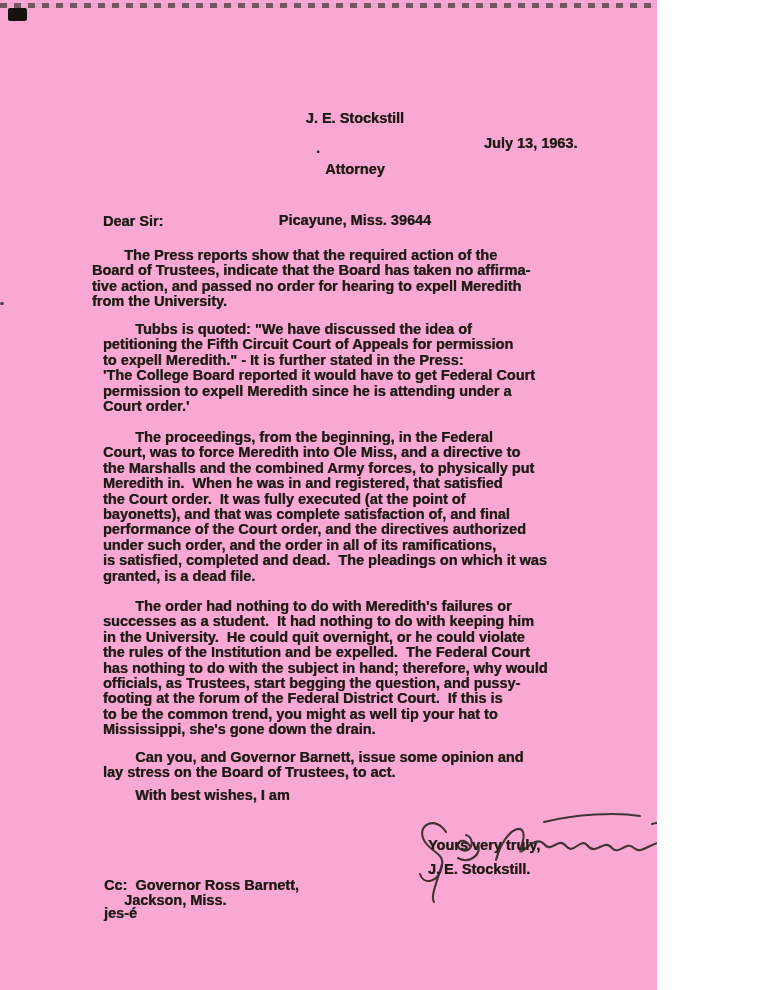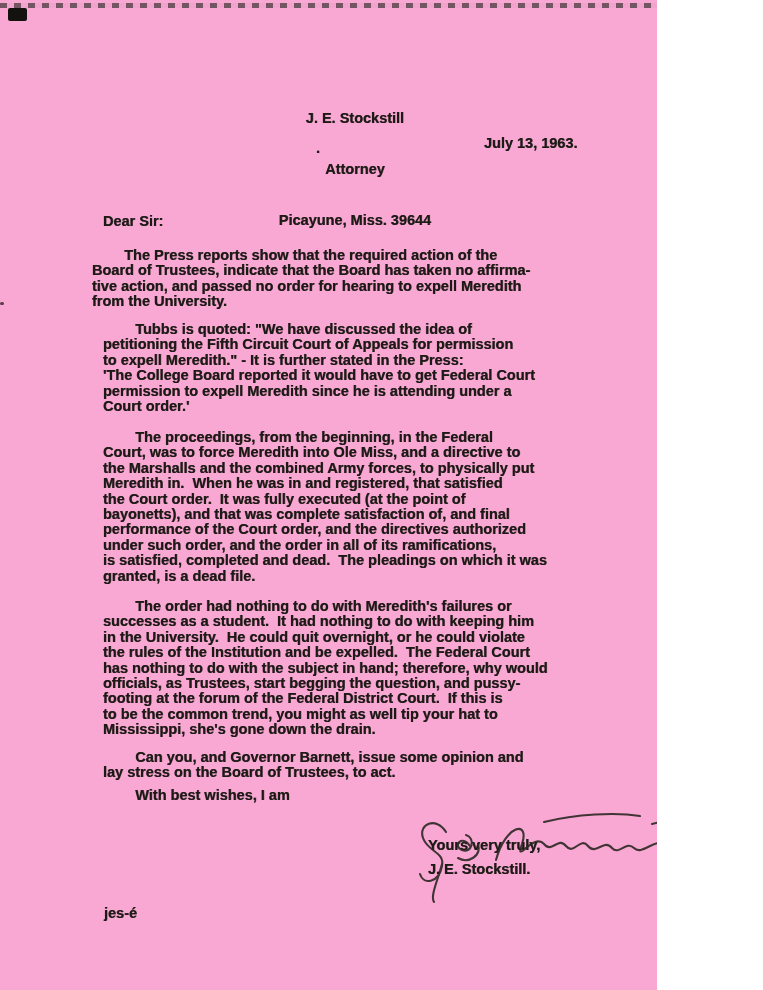--- a/index.html
+++ b/index.html
@@ -97,14 +97,16 @@
       <path d="M84,54 C94,18 118,14 110,38 C102,60 122,26 132,38 C140,48 146,30 154,40 C162,50 168,30 176,40 C184,50 192,32 200,42 C207,50 214,34 222,42 C230,50 242,32 254,38 C262,42 272,34 280,30"></path>
 
       <path d="M132,16 C164,8 204,6 228,10"></path>
       <path d="M240,18 L272,10"></path>
     </g>
   </svg>
 
   <div class="txt" style="left:428px; top:862px;text-align:center;">J. E. Stockstill.</div>
 
   <div class="txt" style="left:104px; top:906px;">jes-é</div>
+  <div class="txt" style="left:104px; top:878px;">Cc:  Governor Ross Barnett,
+     Jackson, Miss.</div>
 
 </div>
 
 </body></html>

